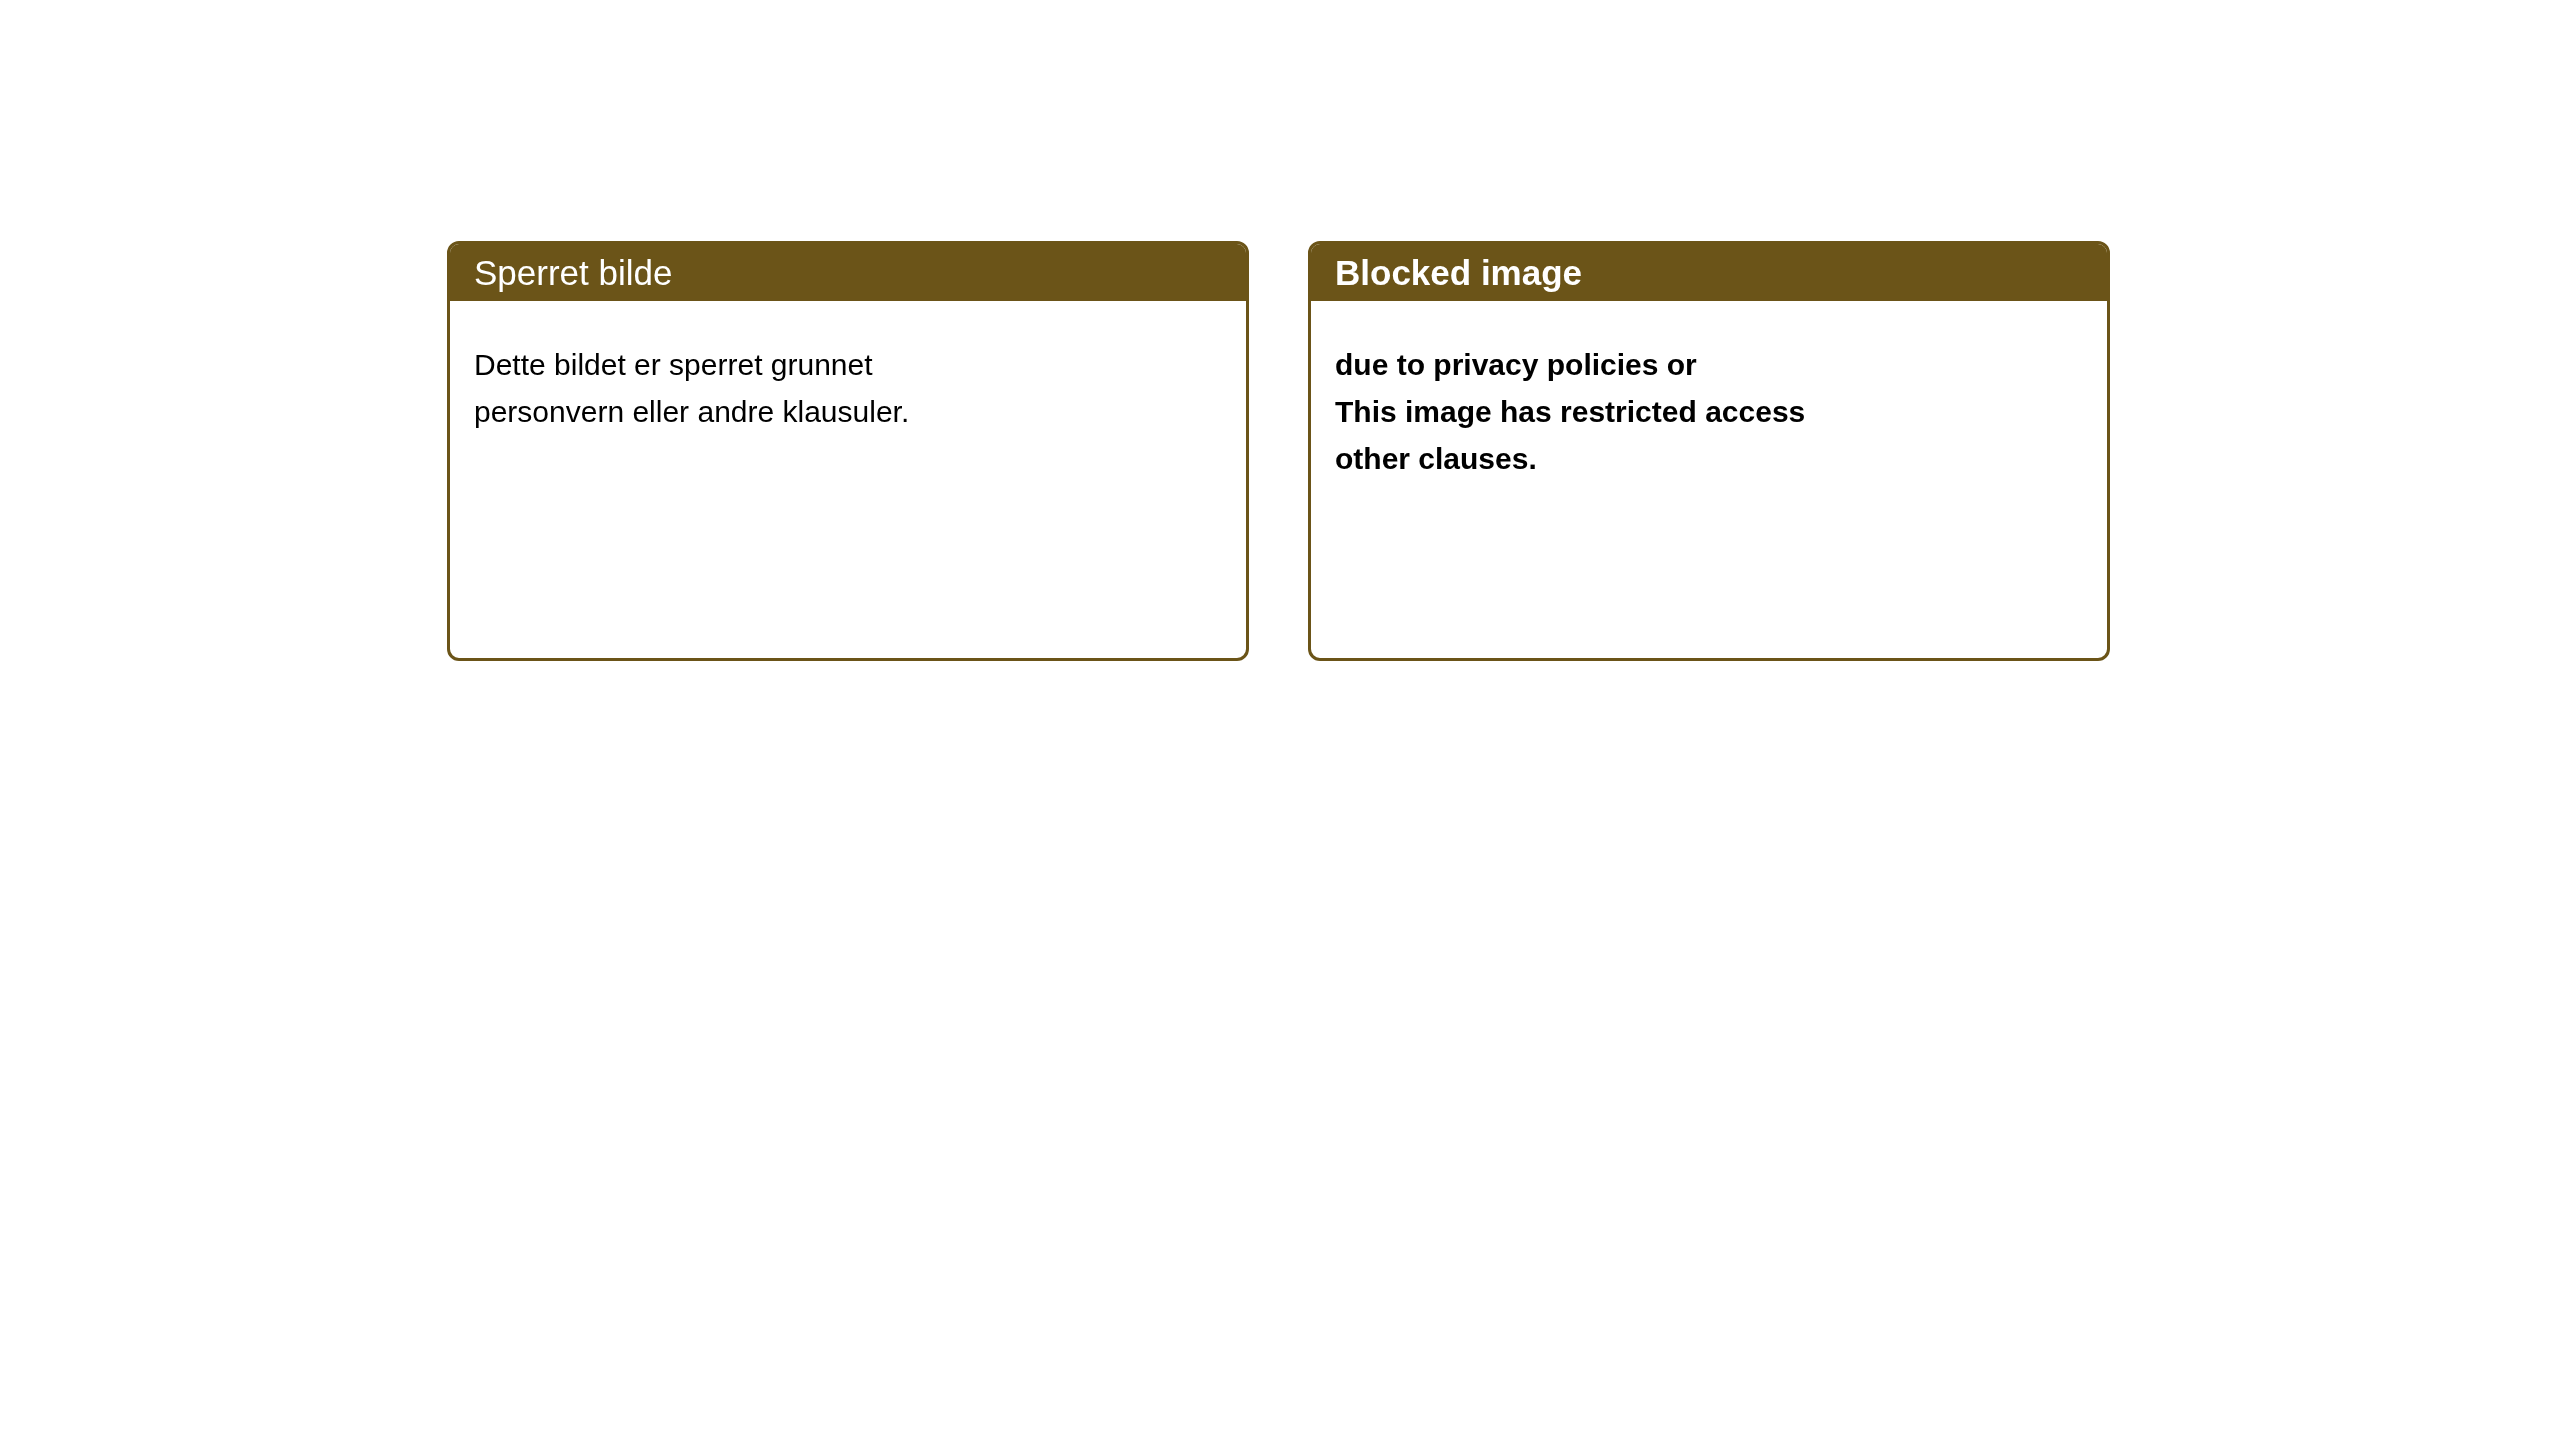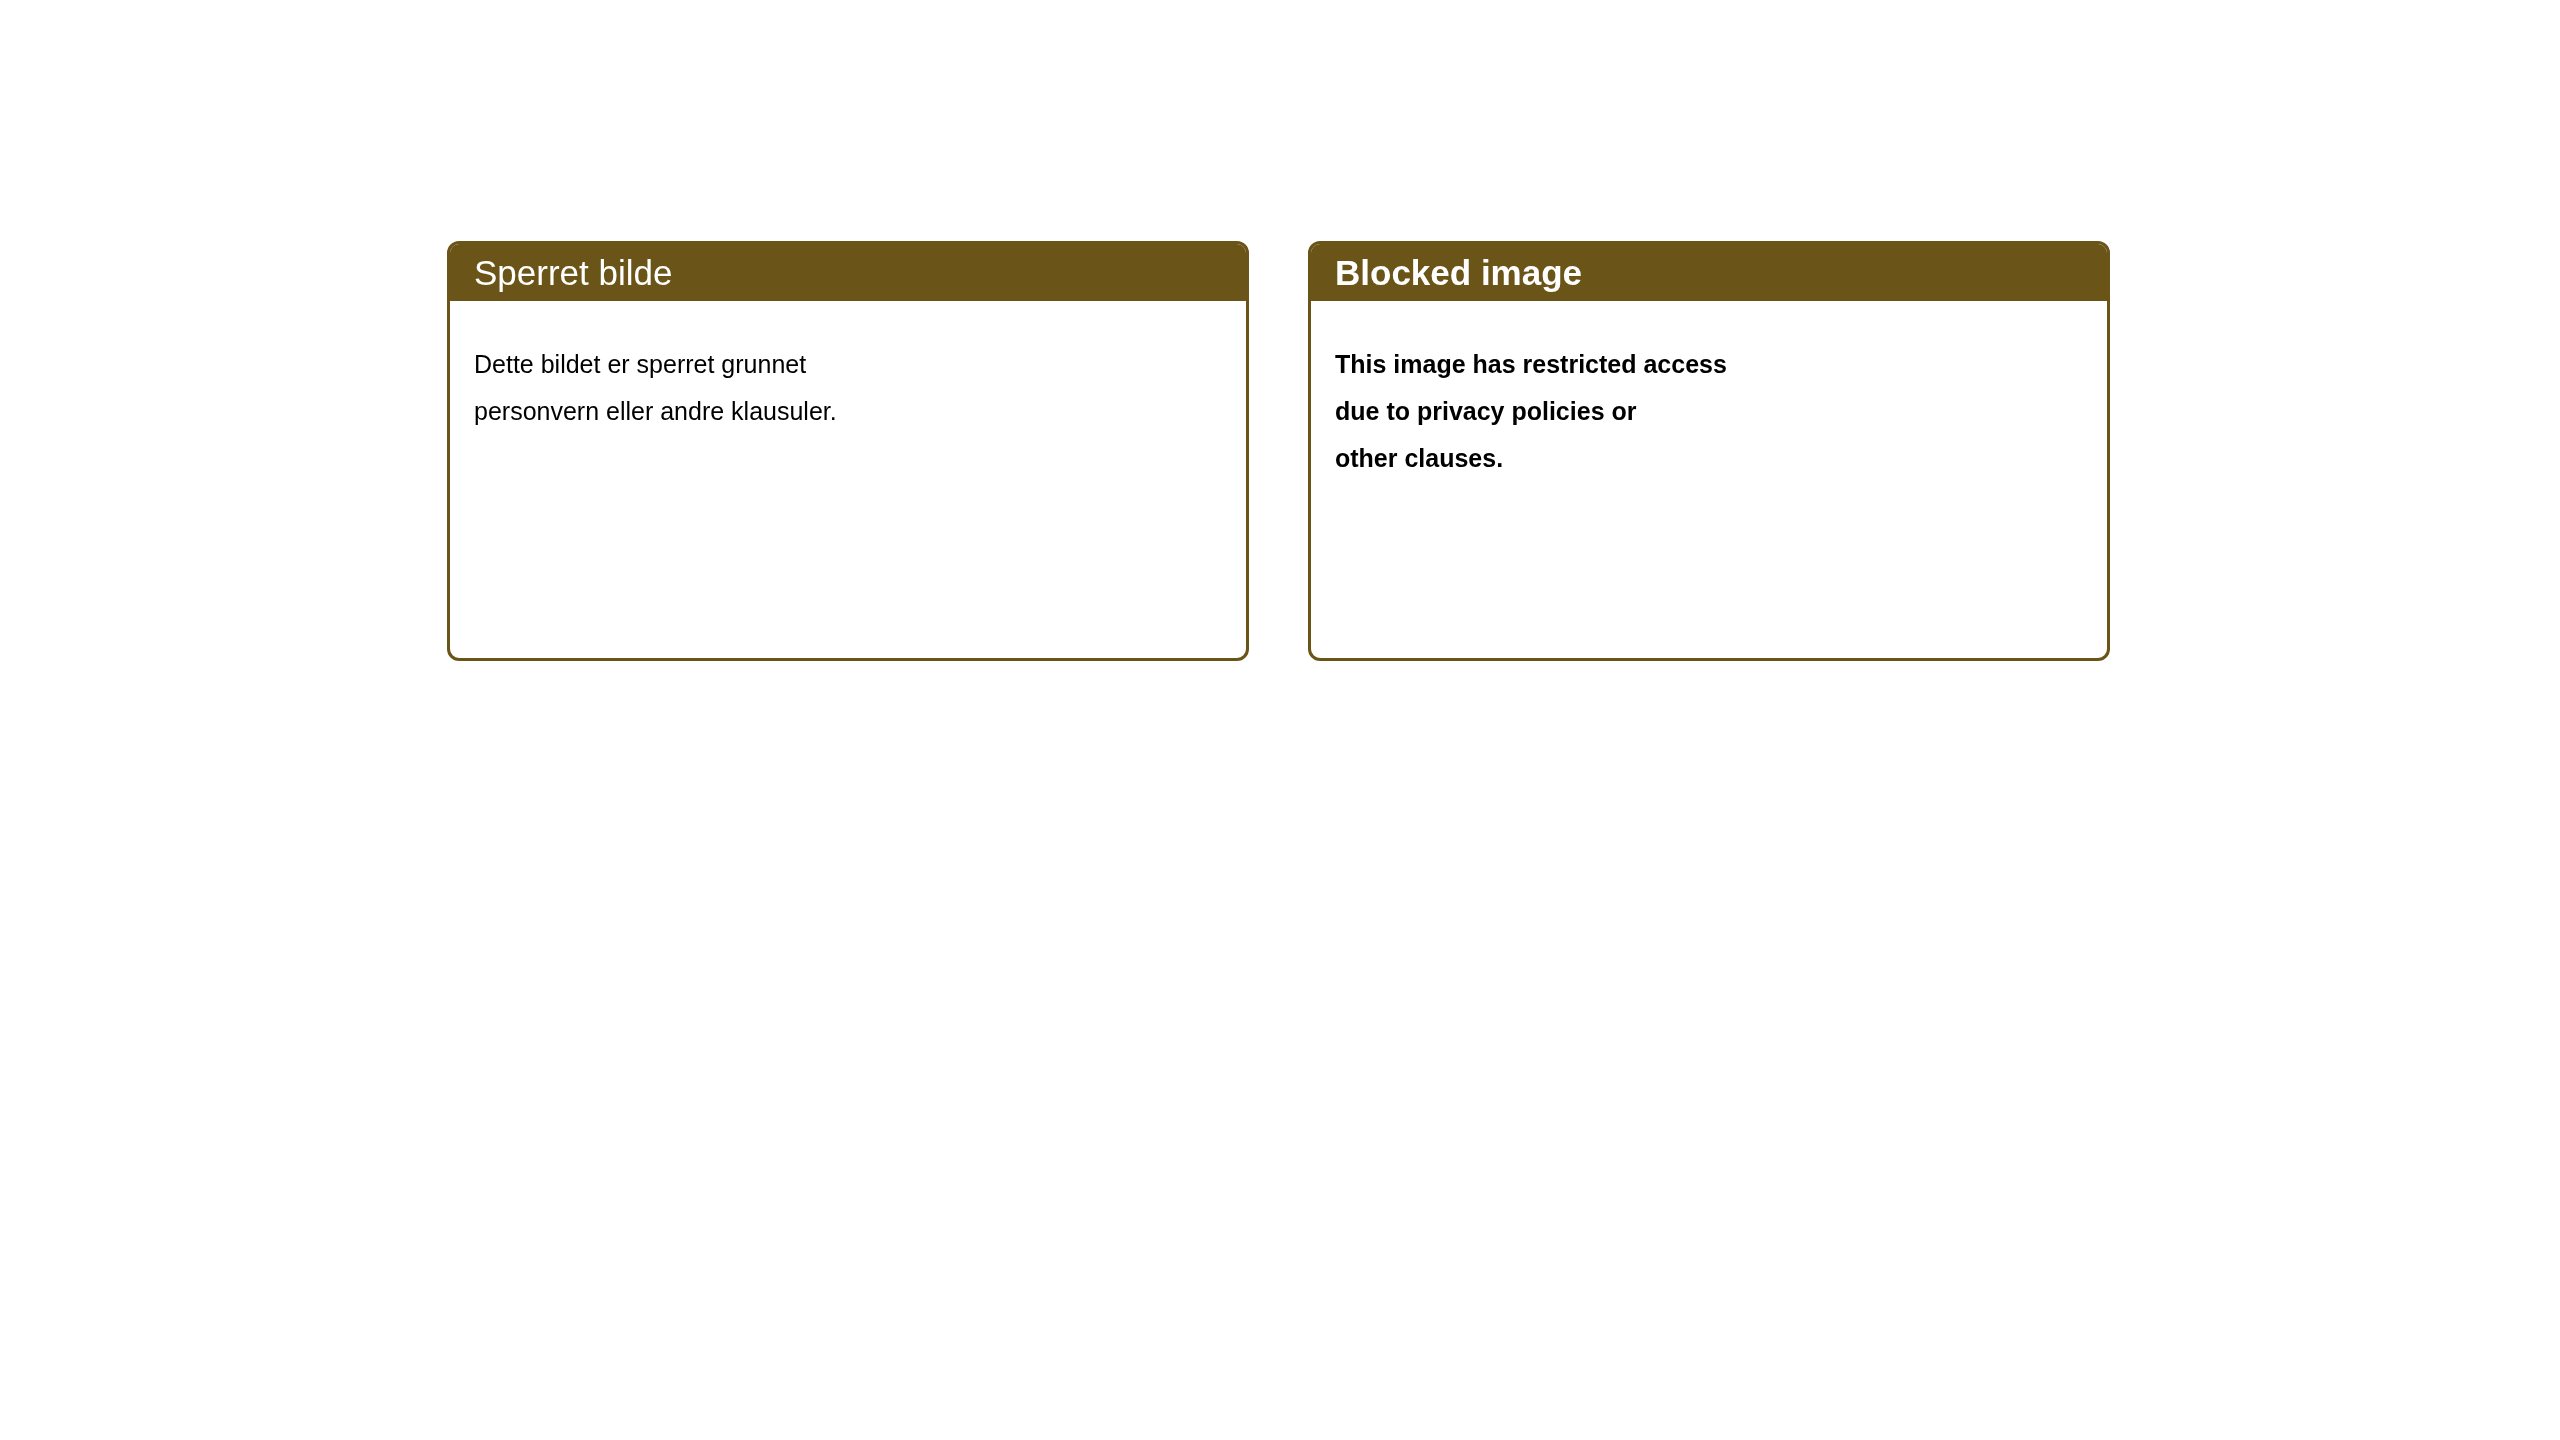--- a/index.html
+++ b/index.html
@@ -47,21 +47,21 @@
     font-size: 35px;
     line-height: 57px;
     white-space: nowrap;
   }
   .card-body {
     padding: 40px 24px 0 24px;
   }
   .card-line {
     display: block;
     color: var(--card-body-text);
-    font-size: 25px;
+    font-size: 30px;
     line-height: 47px;
     white-space: nowrap;
   }
 </style>
 </head>
 <body>
 
 <main>
 
   <section class="card card-no">
@@ -73,19 +73,19 @@
       <span class="card-line">personvern eller andre klausuler.</span>
       <span class="card-line"></span>
     </div>
   </section>
 
   <section class="card card-en">
     <header class="card-header">
       <span class="card-title">Blocked image</span>
     </header>
     <div class="card-body">
+      <span class="card-line">due to privacy policies or</span>
       <span class="card-line">This image has restricted access</span>
-      <span class="card-line">due to privacy policies or</span>
       <span class="card-line">other clauses.</span>
     </div>
   </section>
 
 </main>
 
 </body></html>

